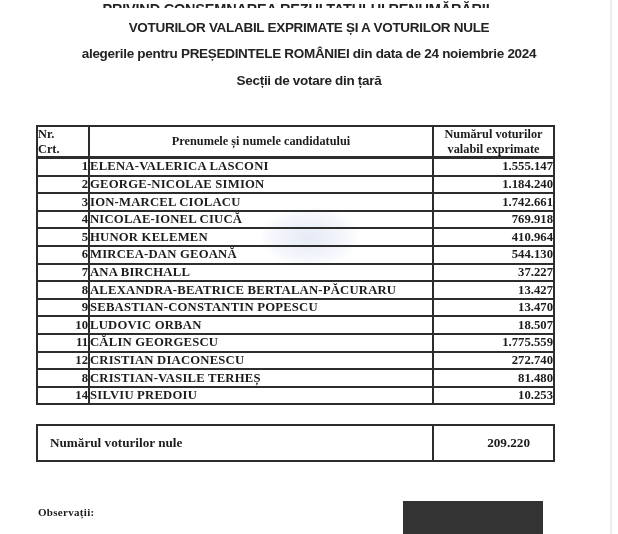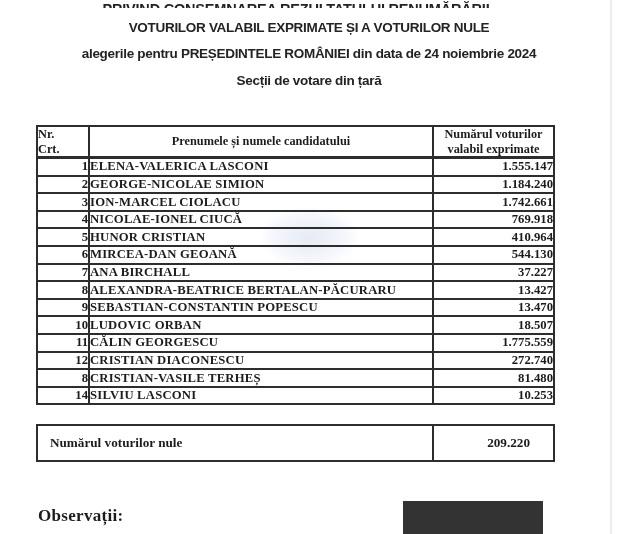--- a/index.html
+++ b/index.html
@@ -117,21 +117,21 @@
   }
   td.n-label { text-align: left; padding-left: 12px; }
   td.n-value { text-align: right; padding-right: 23px; }
 
   
   .observations {
     position: absolute;
     left: 38px; top: 506px;
     font-family: "Liberation Serif", serif;
     font-weight: bold;
-    font-size: 17px;
+    font-size: 11px;
     letter-spacing: 0.3px;
     color: #1c1c1c;
   }
   .redacted-box {
     position: absolute;
     left: 403px; top: 501px;
     width: 140px; height: 45px;
     background: #333333;
   }
   .page-edge-line {
@@ -190,21 +190,21 @@
         <td class="c-name">ION-MARCEL CIOLACU</td>
         <td class="c-votes">1.742.661</td>
       </tr>
       <tr>
         <td class="c-nr">4</td>
         <td class="c-name">NICOLAE-IONEL CIUCĂ</td>
         <td class="c-votes">769.918</td>
       </tr>
       <tr>
         <td class="c-nr">5</td>
-        <td class="c-name">HUNOR CRISTIAN</td>
+        <td class="c-name">HUNOR KELEMEN</td>
         <td class="c-votes">410.964</td>
       </tr>
       <tr>
         <td class="c-nr">6</td>
         <td class="c-name">MIRCEA-DAN GEOANĂ</td>
         <td class="c-votes">544.130</td>
       </tr>
       <tr>
         <td class="c-nr">7</td>
         <td class="c-name">ANA BIRCHALL</td>
@@ -235,21 +235,21 @@
         <td class="c-name">CRISTIAN DIACONESCU</td>
         <td class="c-votes">272.740</td>
       </tr>
       <tr>
         <td class="c-nr">8</td>
         <td class="c-name">CRISTIAN-VASILE TERHEȘ</td>
         <td class="c-votes">81.480</td>
       </tr>
       <tr>
         <td class="c-nr">14</td>
-        <td class="c-name">SILVIU LASCONI</td>
+        <td class="c-name">SILVIU PREDOIU</td>
         <td class="c-votes">10.253</td>
       </tr>
     </tbody>
   </table>
 
   <table class="nulls">
     <colgroup>
       <col style="width:396px">
       <col style="width:121px">
     </colgroup>

